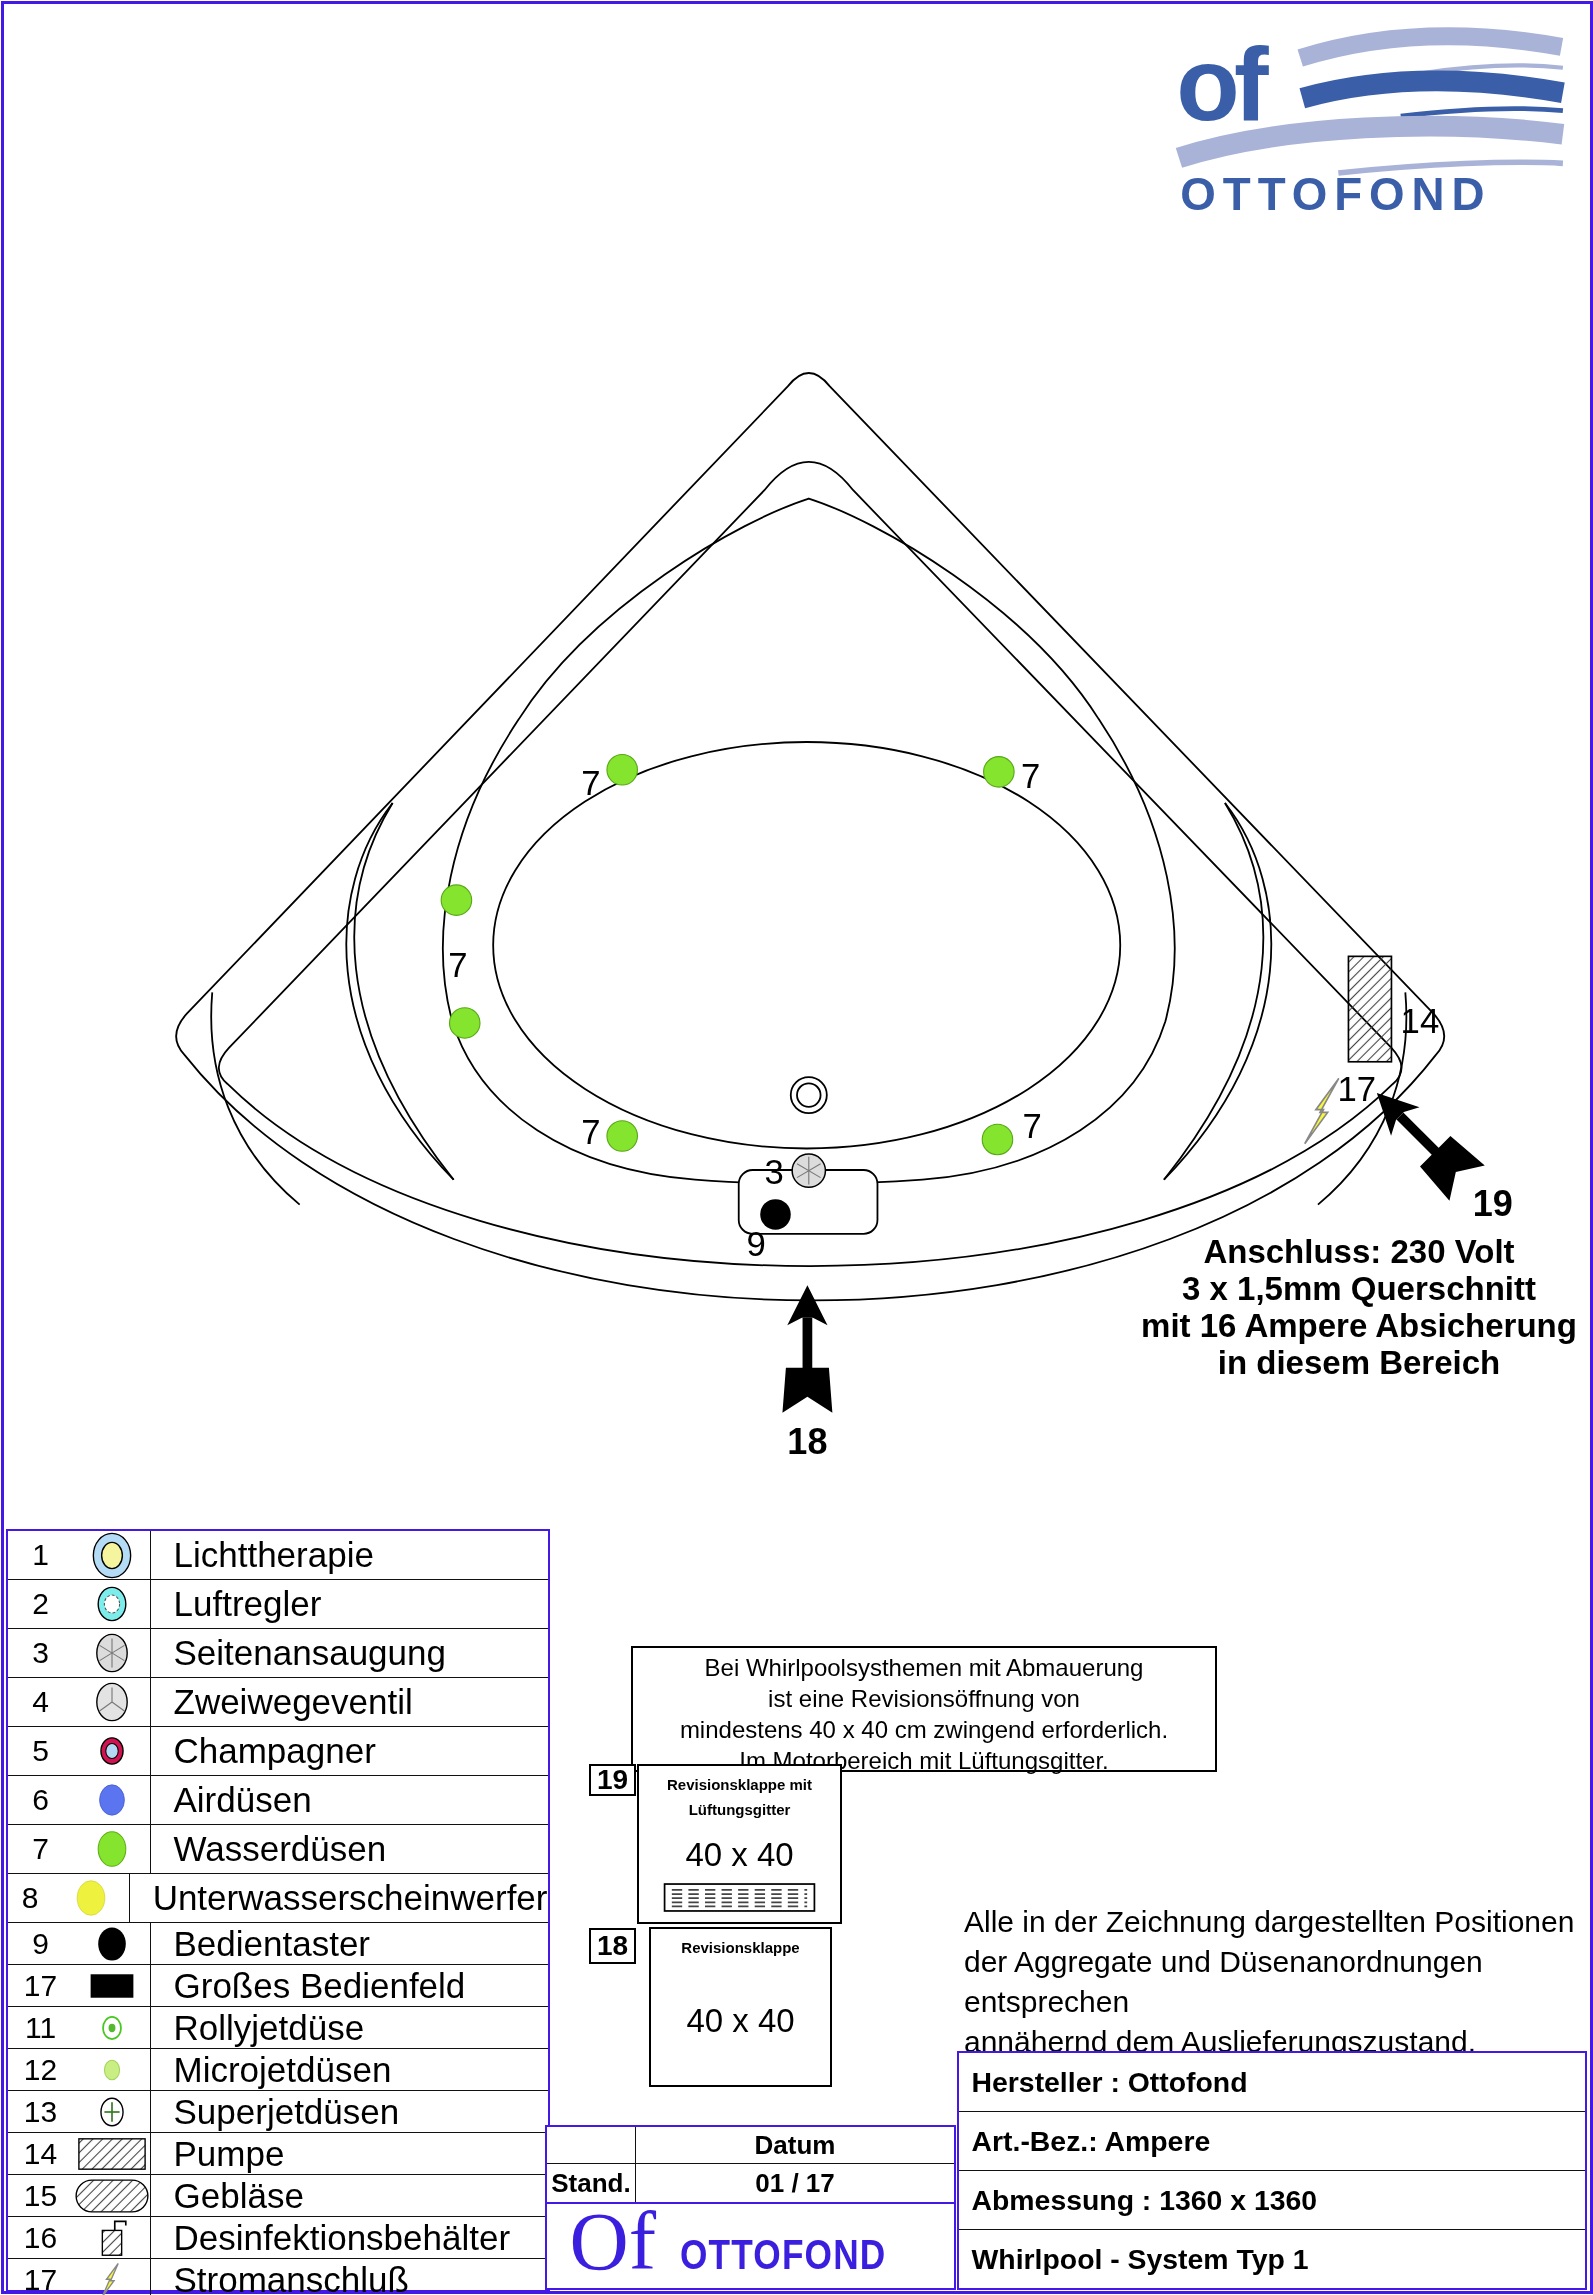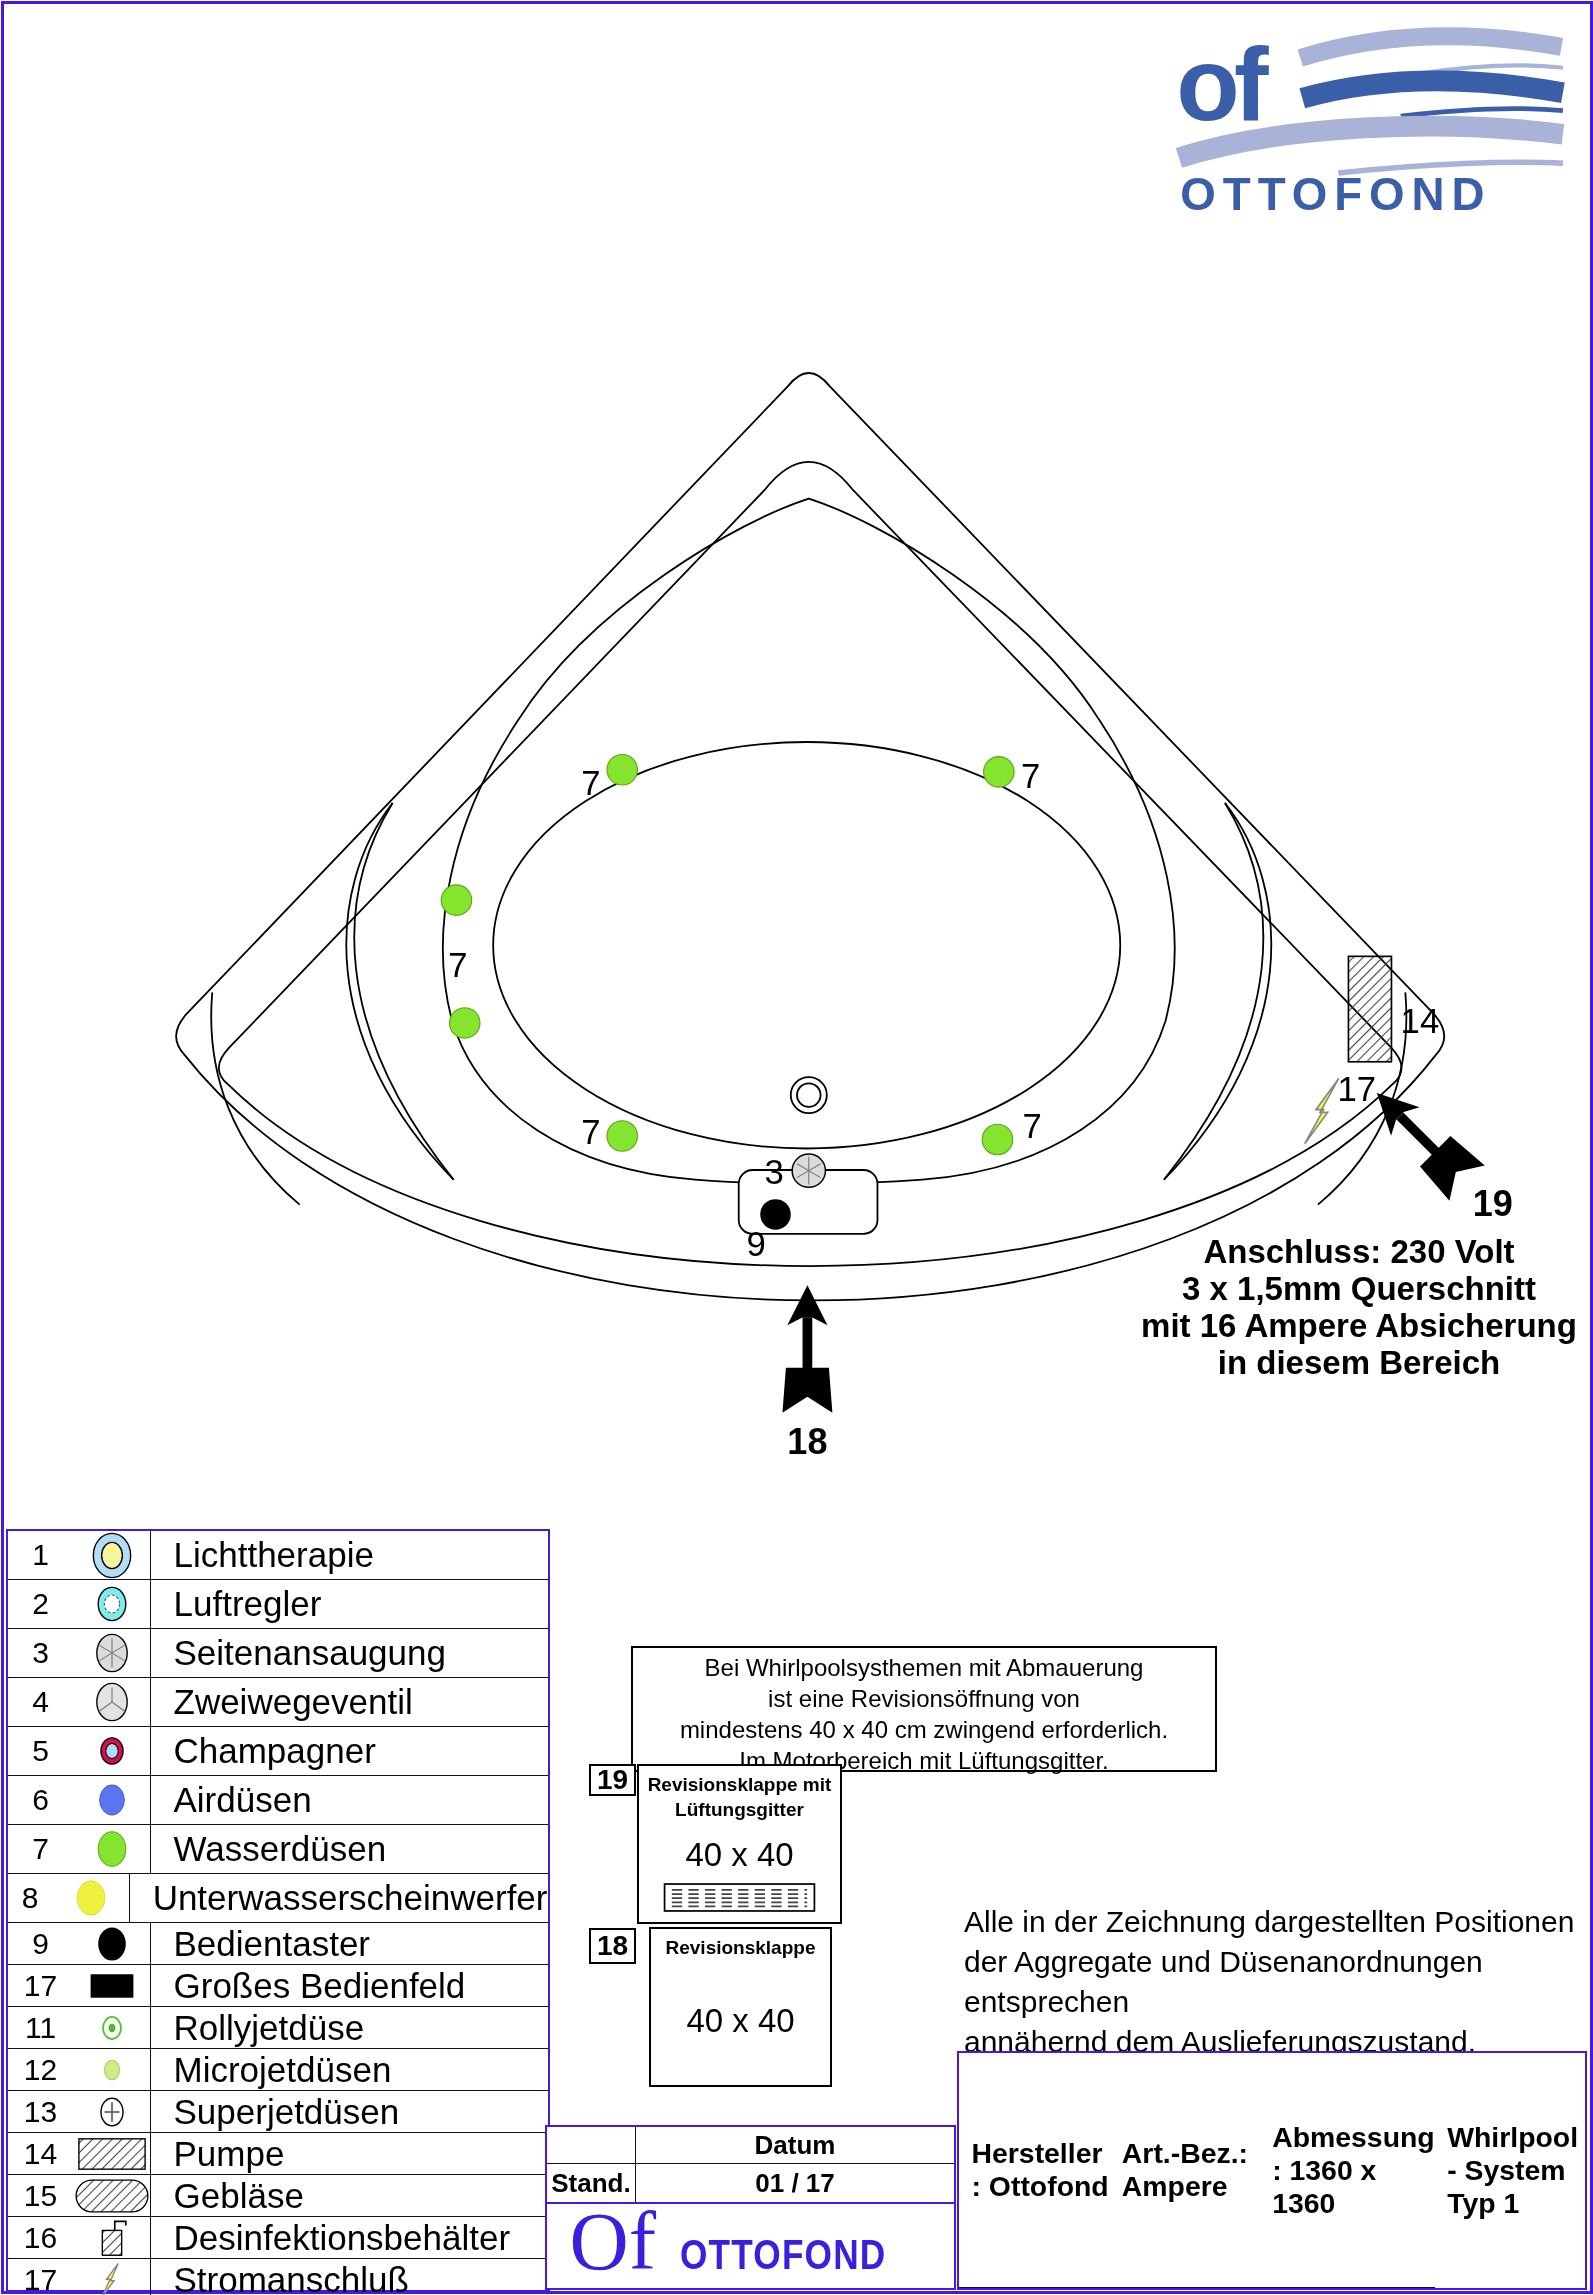--- a/index.html
+++ b/index.html
@@ -10,21 +10,21 @@
   
   .conn-note{left:1123px;top:1233px;width:472px;text-align:center;font-weight:bold;
              font-size:33px;line-height:37px;}
   
   .masonry-note{left:631px;top:1646px;width:586px;height:126px;border:2.1px solid #000;
                 text-align:center;font-size:24px;line-height:31px;padding-top:4.2px;box-sizing:border-box;}
   
   .rev-num{border:2.1px solid #000;font-weight:bold;font-size:28px;display:flex;
            align-items:center;justify-content:center;background:#fff;box-sizing:border-box;}
   .rev-box{border:2.1px solid #000;box-sizing:border-box;text-align:center;background:#fff;}
-  .rev-title{font-weight:bold;font-size:19px;line-height:25px;padding-top:5.5px;}
+  .rev-title{font-weight:bold;font-size:15px;line-height:25px;padding-top:5.5px;}
   .rev-size{font-size:33px;margin-top:14px;}
   
   .delivery-note{left:964px;top:1902px;width:624px;font-weight:normal;font-size:30px;line-height:40px;}
   
   .legend{left:5.5px;top:1529px;width:544px;height:763px;border:2.1px solid #4519e5;box-sizing:border-box;
           display:flex;flex-direction:column;background:#fff;}
   .lrow{display:flex;align-items:center;border-bottom:1.4px solid #111;box-sizing:border-box;flex:0 0 auto;}
   .lrow:last-child{border-bottom:none;}
   .lrow.tall{height:49px;} .lrow.short{height:42px;}
   .lnum{width:66px;text-align:center;font-size:30px;}
@@ -34,21 +34,21 @@
   
   .stamp{left:545px;top:2125px;width:411px;height:165px;border:2.1px solid #4519e5;box-sizing:border-box;background:#fff;}
   .stamp-row{display:flex;box-sizing:border-box;}
   .stamp-c1{width:89px;box-sizing:border-box;border-right:1.4px solid #111;display:flex;align-items:center;justify-content:center;font-weight:bold;font-size:26px;}
   .stamp-c2{flex:1;display:flex;align-items:center;justify-content:center;font-weight:bold;font-size:26px;}
   .stamp-logo{height:87px;display:flex;align-items:baseline;justify-content:center;color:#3b1fdf;}
   .stamp-of{font-family:"Liberation Serif",serif;font-size:82px;line-height:76px;}
   .stamp-word{font-weight:bold;font-size:43px;letter-spacing:1.4px;transform:scaleX(.82);transform-origin:left bottom;margin-left:23.6px;}
   
   .titleblock{left:957px;top:2051px;width:630px;height:239px;border:2.1px solid #4519e5;box-sizing:border-box;
-              display:flex;background:#fff;}
+              display:flex;flex-direction:column;background:#fff;}
   .trow{flex:1;display:flex;align-items:center;padding-left:12.5px;font-weight:bold;font-size:28.4px;
         border-bottom:1.4px solid #111;box-sizing:border-box;}
   .trow:last-child{border-bottom:none;}
   svg text{font-family:"Liberation Sans",sans-serif;}
 </style>
 </head>
 <body>
 
 <div class="page">
   <div class="page-frame"></div>

